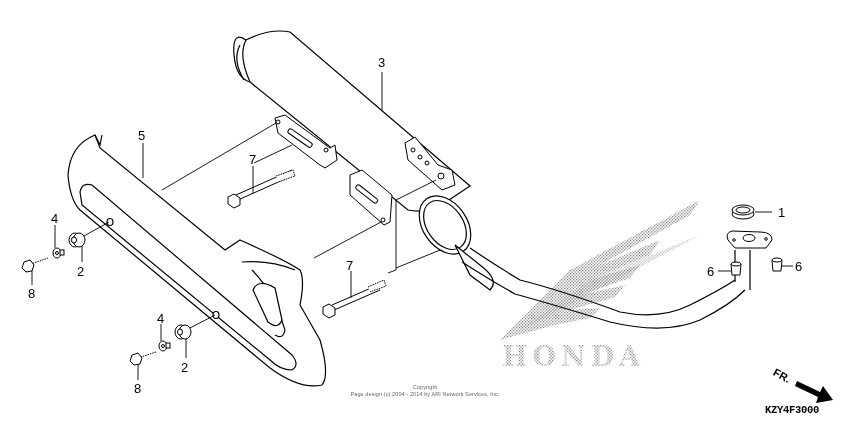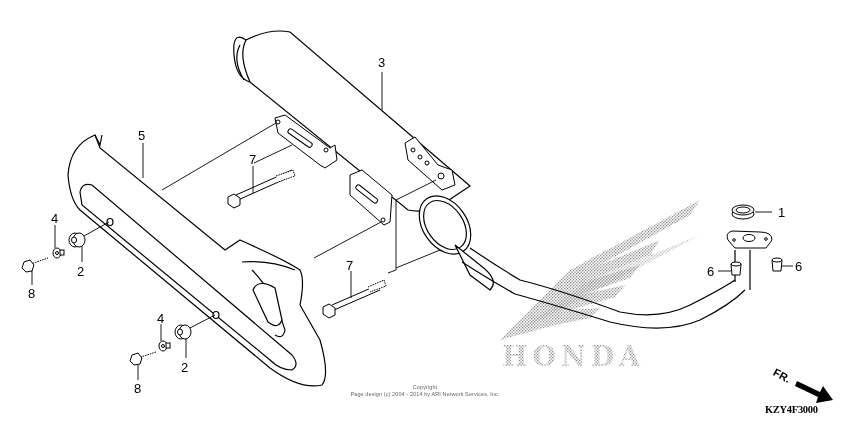--- a/index.html
+++ b/index.html
@@ -1,20 +1,20 @@
 <!DOCTYPE html>
 <html><head>
 <meta charset="utf-8">
 <style>
   html, body { margin: 0; padding: 0; background: #ffffff; }
   body { width: 850px; height: 425px; position: relative; overflow: hidden; font-family: "Liberation Sans", sans-serif; }
   #diagram { position: absolute; left: 0; top: 0; width: 850px; height: 425px; }
   .callout { font-family: "Liberation Sans", sans-serif; font-size: 13px; fill: #000; font-weight: 400; }
   .copyright { position: absolute; left: 300px; top: 384px; width: 250px; text-align: center; font-size: 5.5px; color: #666; line-height: 7px; letter-spacing: 0.1px; }
-  .fr-code { position: absolute; left: 765px; top: 404px; font-size: 10.5px; font-weight: 700; color: #000; font-family: Liberation Serif, serif; letter-spacing: -0.3px; text-align: center; }
+  .fr-code { position: absolute; left: 765px; top: 404px; font-size: 10.5px; font-weight: 700; color: #000; font-family: Liberation Mono, monospace; letter-spacing: -0.3px; text-align: center; }
   .fr-label { position: absolute; left: 777px; top: 366px; font-size: 11px; font-weight: 900; color: #000; transform: rotate(28deg); transform-origin: left top; font-family: "Liberation Sans", sans-serif; }
 </style>
 </head>
 <body>
 
 <svg id="diagram" viewBox="0 0 850 425" xmlns="http://www.w3.org/2000/svg">
   <defs>
     <pattern id="dots" width="3" height="3" patternUnits="userSpaceOnUse">
       <rect x="0" y="0" width="1.3" height="1.3" fill="#8a8a8a"></rect>
       <rect x="1.5" y="1.5" width="1.3" height="1.3" fill="#8a8a8a"></rect>

